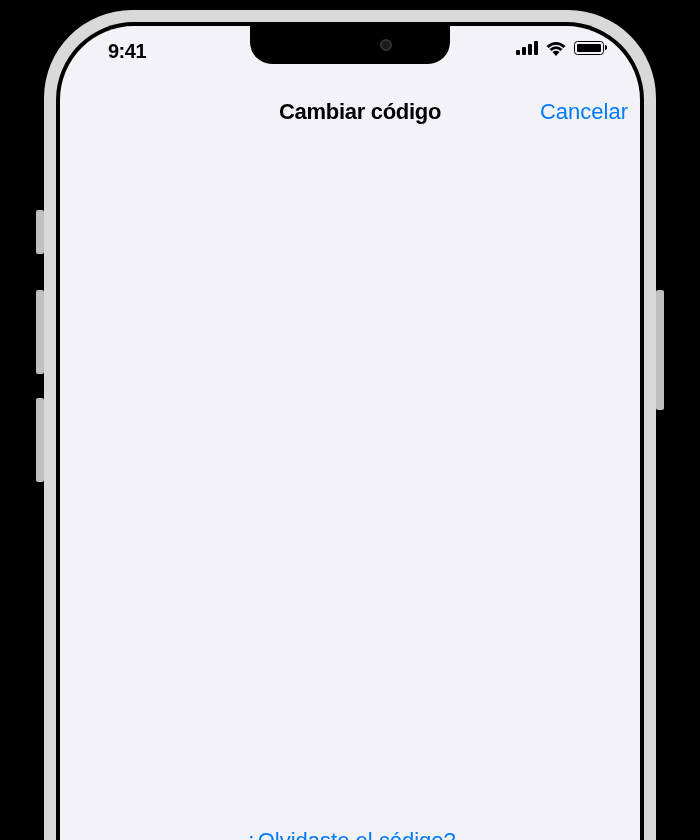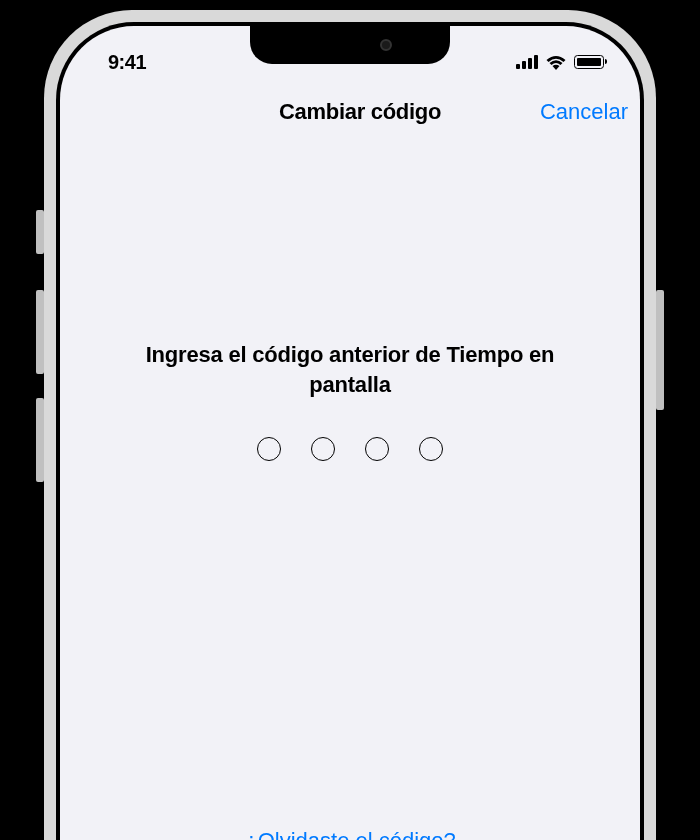--- a/index.html
+++ b/index.html
@@ -70,21 +70,21 @@
     }
     .side-left-1 { left: 36px; top: 210px; width: 8px; height: 44px; }
     .side-left-2 { left: 36px; top: 290px; width: 8px; height: 84px; }
     .side-left-3 { left: 36px; top: 398px; width: 8px; height: 84px; }
     .side-right { right: 36px; top: 290px; width: 8px; height: 120px; }
 
     .status-bar {
       height: 58px;
       display: flex;
       justify-content: space-between;
-      align-items: center;
+      align-items: flex-start;
       padding: 14px 36px 0 48px;
       font-size: 20px;
       font-weight: 600;
       color: #000;
     }
     .status-left {
       letter-spacing: -0.5px;
     }
     .status-right {
       display: flex;
@@ -226,27 +226,18 @@
             <div class="battery-tip"></div>
           </div>
         </div>
       </div>
 
       <div class="nav-bar">
         <div class="nav-title">Cambiar código</div>
         <div class="nav-cancel">Cancelar</div>
       </div>
 
-      <div class="content">
-        <div class="prompt-text">Ingresa el código anterior de Tiempo en pantalla</div>
-        <div class="passcode-dots">
-          <div class="passcode-dot"></div>
-          <div class="passcode-dot"></div>
-          <div class="passcode-dot"></div>
-          <div class="passcode-dot"></div>
-        </div>
-      </div>
 
       <div class="forgot-link">¿Olvidaste el código?</div>
 
     </div>
   </div>
 </div>
 
 </body></html>

